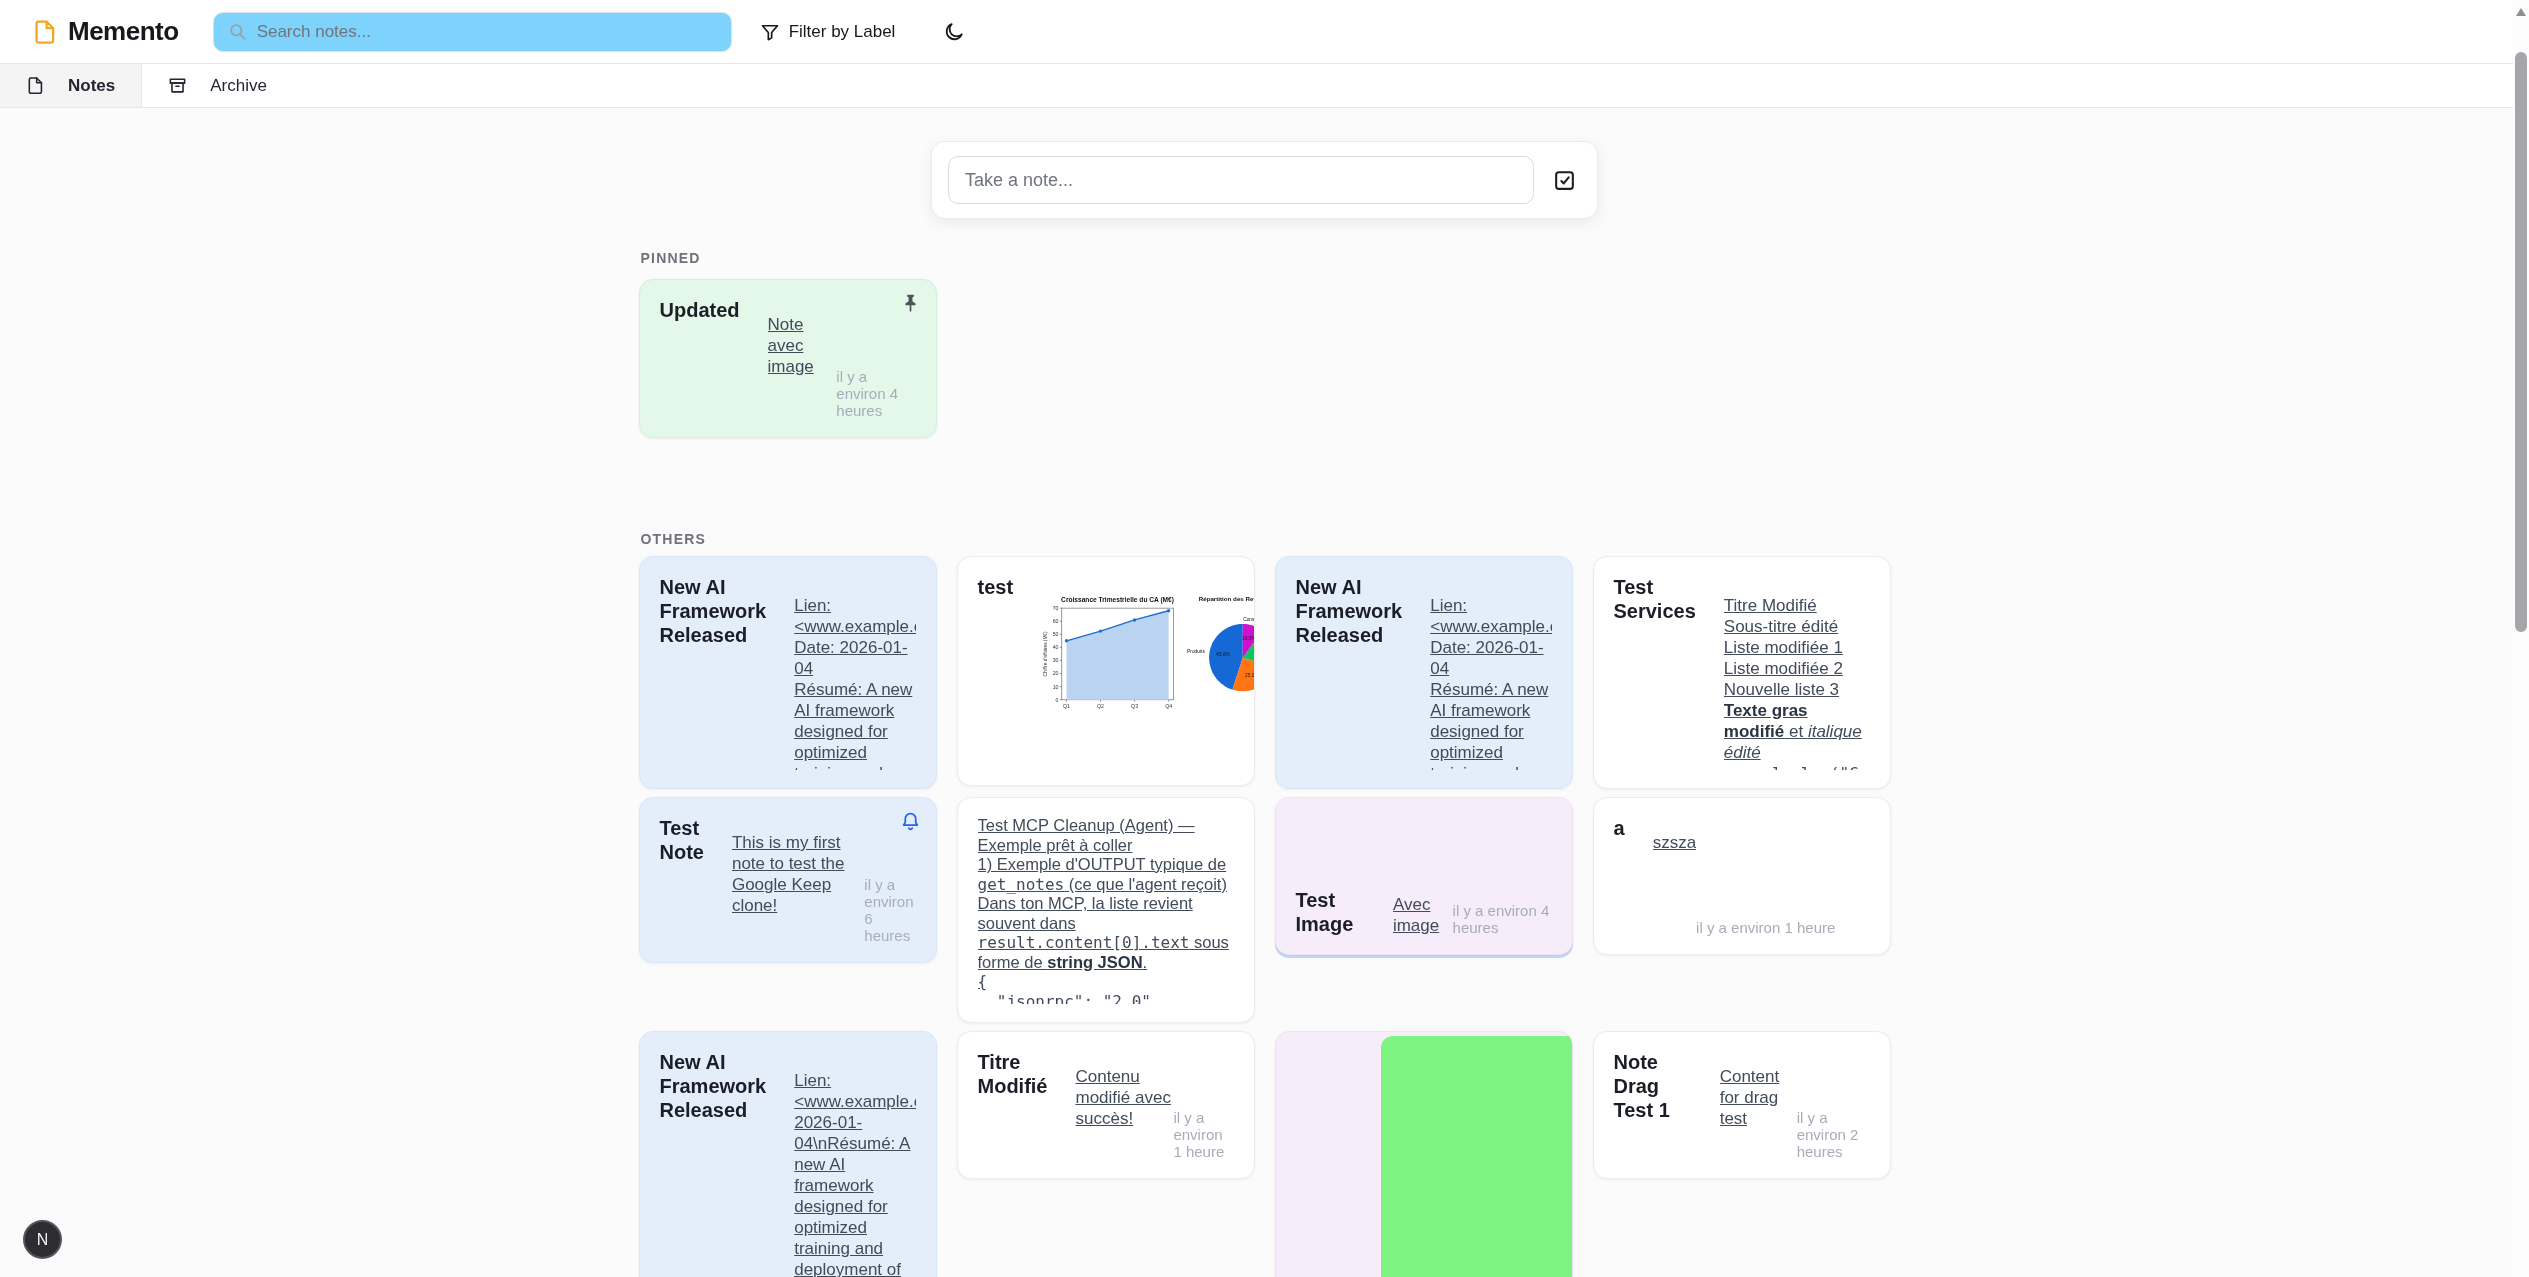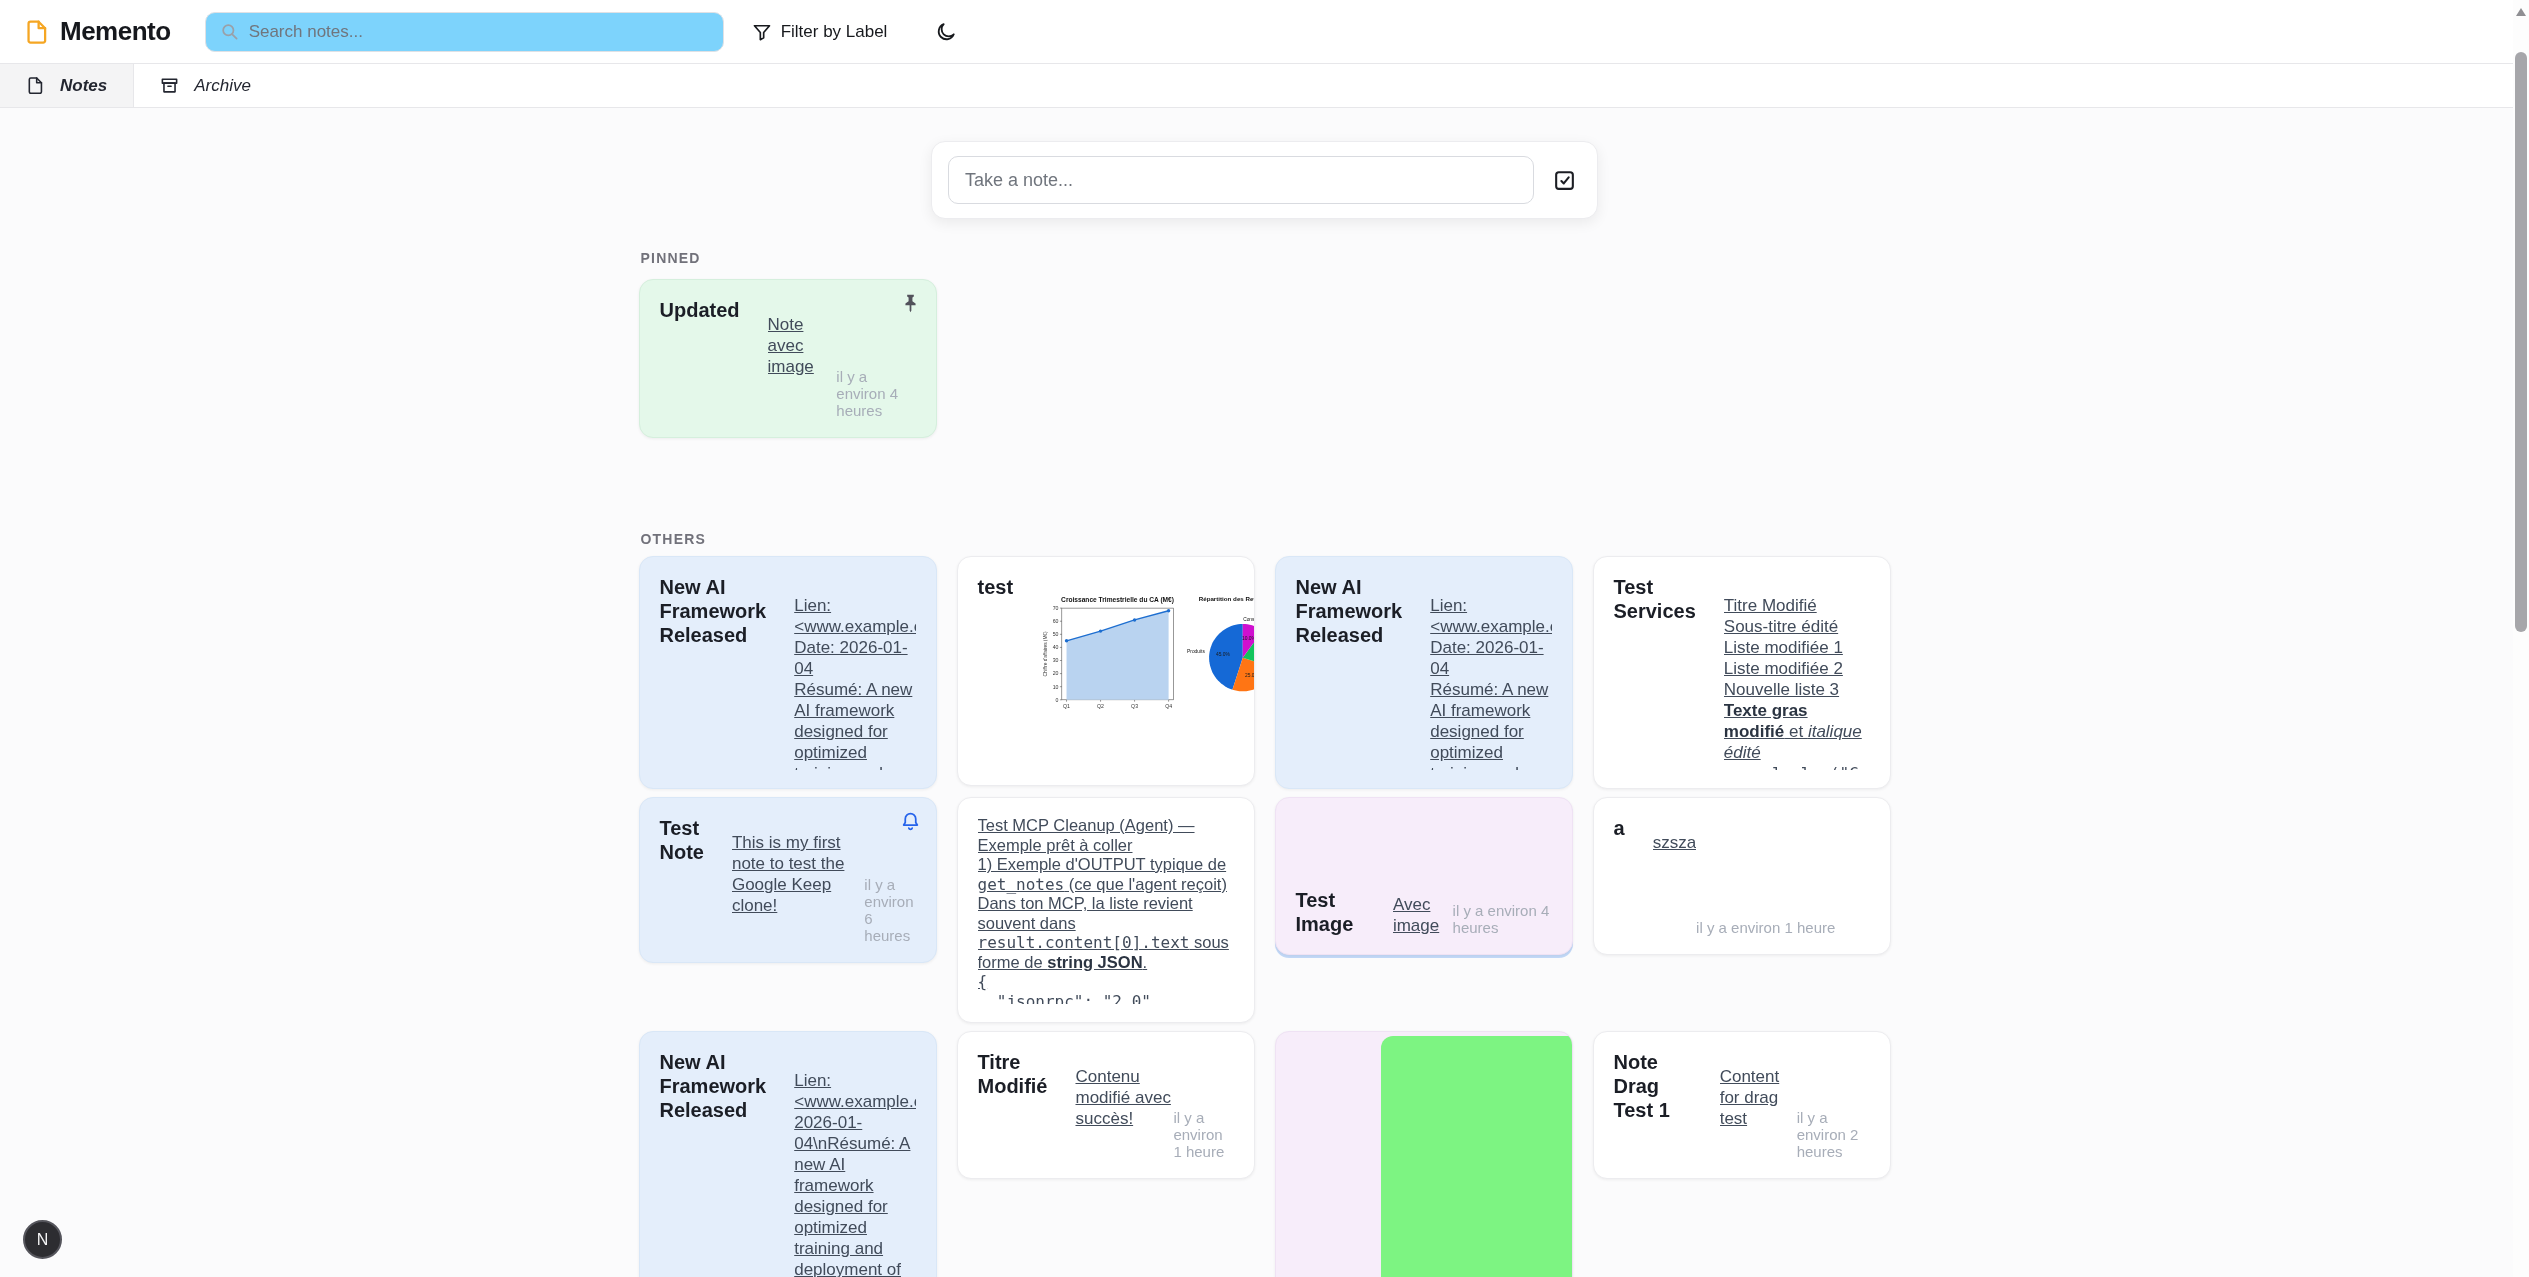--- a/index.html
+++ b/index.html
@@ -4,21 +4,21 @@
 <style>
   * { margin:0; padding:0; box-sizing:border-box; }
   html,body { width:2529px; height:1277px; overflow:hidden; }
   body {
     font-family:"Liberation Sans","DejaVu Sans",sans-serif;
     background:#fbfbfc; color:#1d2430; position:relative;
   }
   
   .topbar {
     height:64px; background:#ffffff; border-bottom:1px solid #e7e7ea;
-    display:flex; align-items:center; padding:0 24px; gap:18px;
+    display:flex; align-items:center; padding:0 32px; gap:18px;
   }
   .brand { display:flex; align-items:center; gap:10px; }
   .brand-title { font-size:26px; font-weight:700; color:#16181d; letter-spacing:-0.5px; }
   .searchbox {
     margin-left:16px; width:519px; height:40px; border:1px solid #dfe1e5; border-radius:10px;
     background:#7dd3fc; display:flex; align-items:center; gap:10px; padding:0 14px;
   }
   .searchbox input {
     border:none; outline:none; flex:1; font-size:17px; color:#30343b;
     font-family:inherit; background:transparent;
@@ -26,22 +26,22 @@
   .searchbox input::placeholder { color:#70757d; }
   .filter-btn {
     display:flex; align-items:center; gap:9px; font-size:17px; font-weight:500;
     color:#17191d; background:none; border:none; cursor:pointer; font-family:inherit;
     padding:8px 10px; border-radius:8px;
   }
   .theme-btn { background:none; border:none; cursor:pointer; padding:6px; margin-left:14px; border-radius:8px; }
   
   .tabsbar { height:44px; background:#ffffff; border-bottom:1px solid #e7e7ea; display:flex; }
   .tab {
-    display:flex; align-items:center; gap:15px; padding:0 26px; font-size:17px;
-    color:#232630; cursor:pointer; background:transparent; border:none; font-family:inherit;font-style:italic;
+    display:flex; align-items:center; gap:23px; padding:0 26px; font-size:17px;
+    color:#232630; cursor:pointer; background:transparent; border:none; font-family:inherit;
   }
   .tab.active { background:#f4f4f5; border-right:1px solid #e7e7ea; font-weight:700; }
   .tab:not(.active) { font-weight:500; }
   
   .main { width:1252px; margin:0 auto; }
   .composer {
     width:667px; margin:33px auto 0; background:#fff; border:1px solid #ececef;
     border-radius:14px; box-shadow:0 4px 14px rgba(0,0,0,0.07); padding:14px 16px;
     display:flex; align-items:center; gap:14px;
   }

